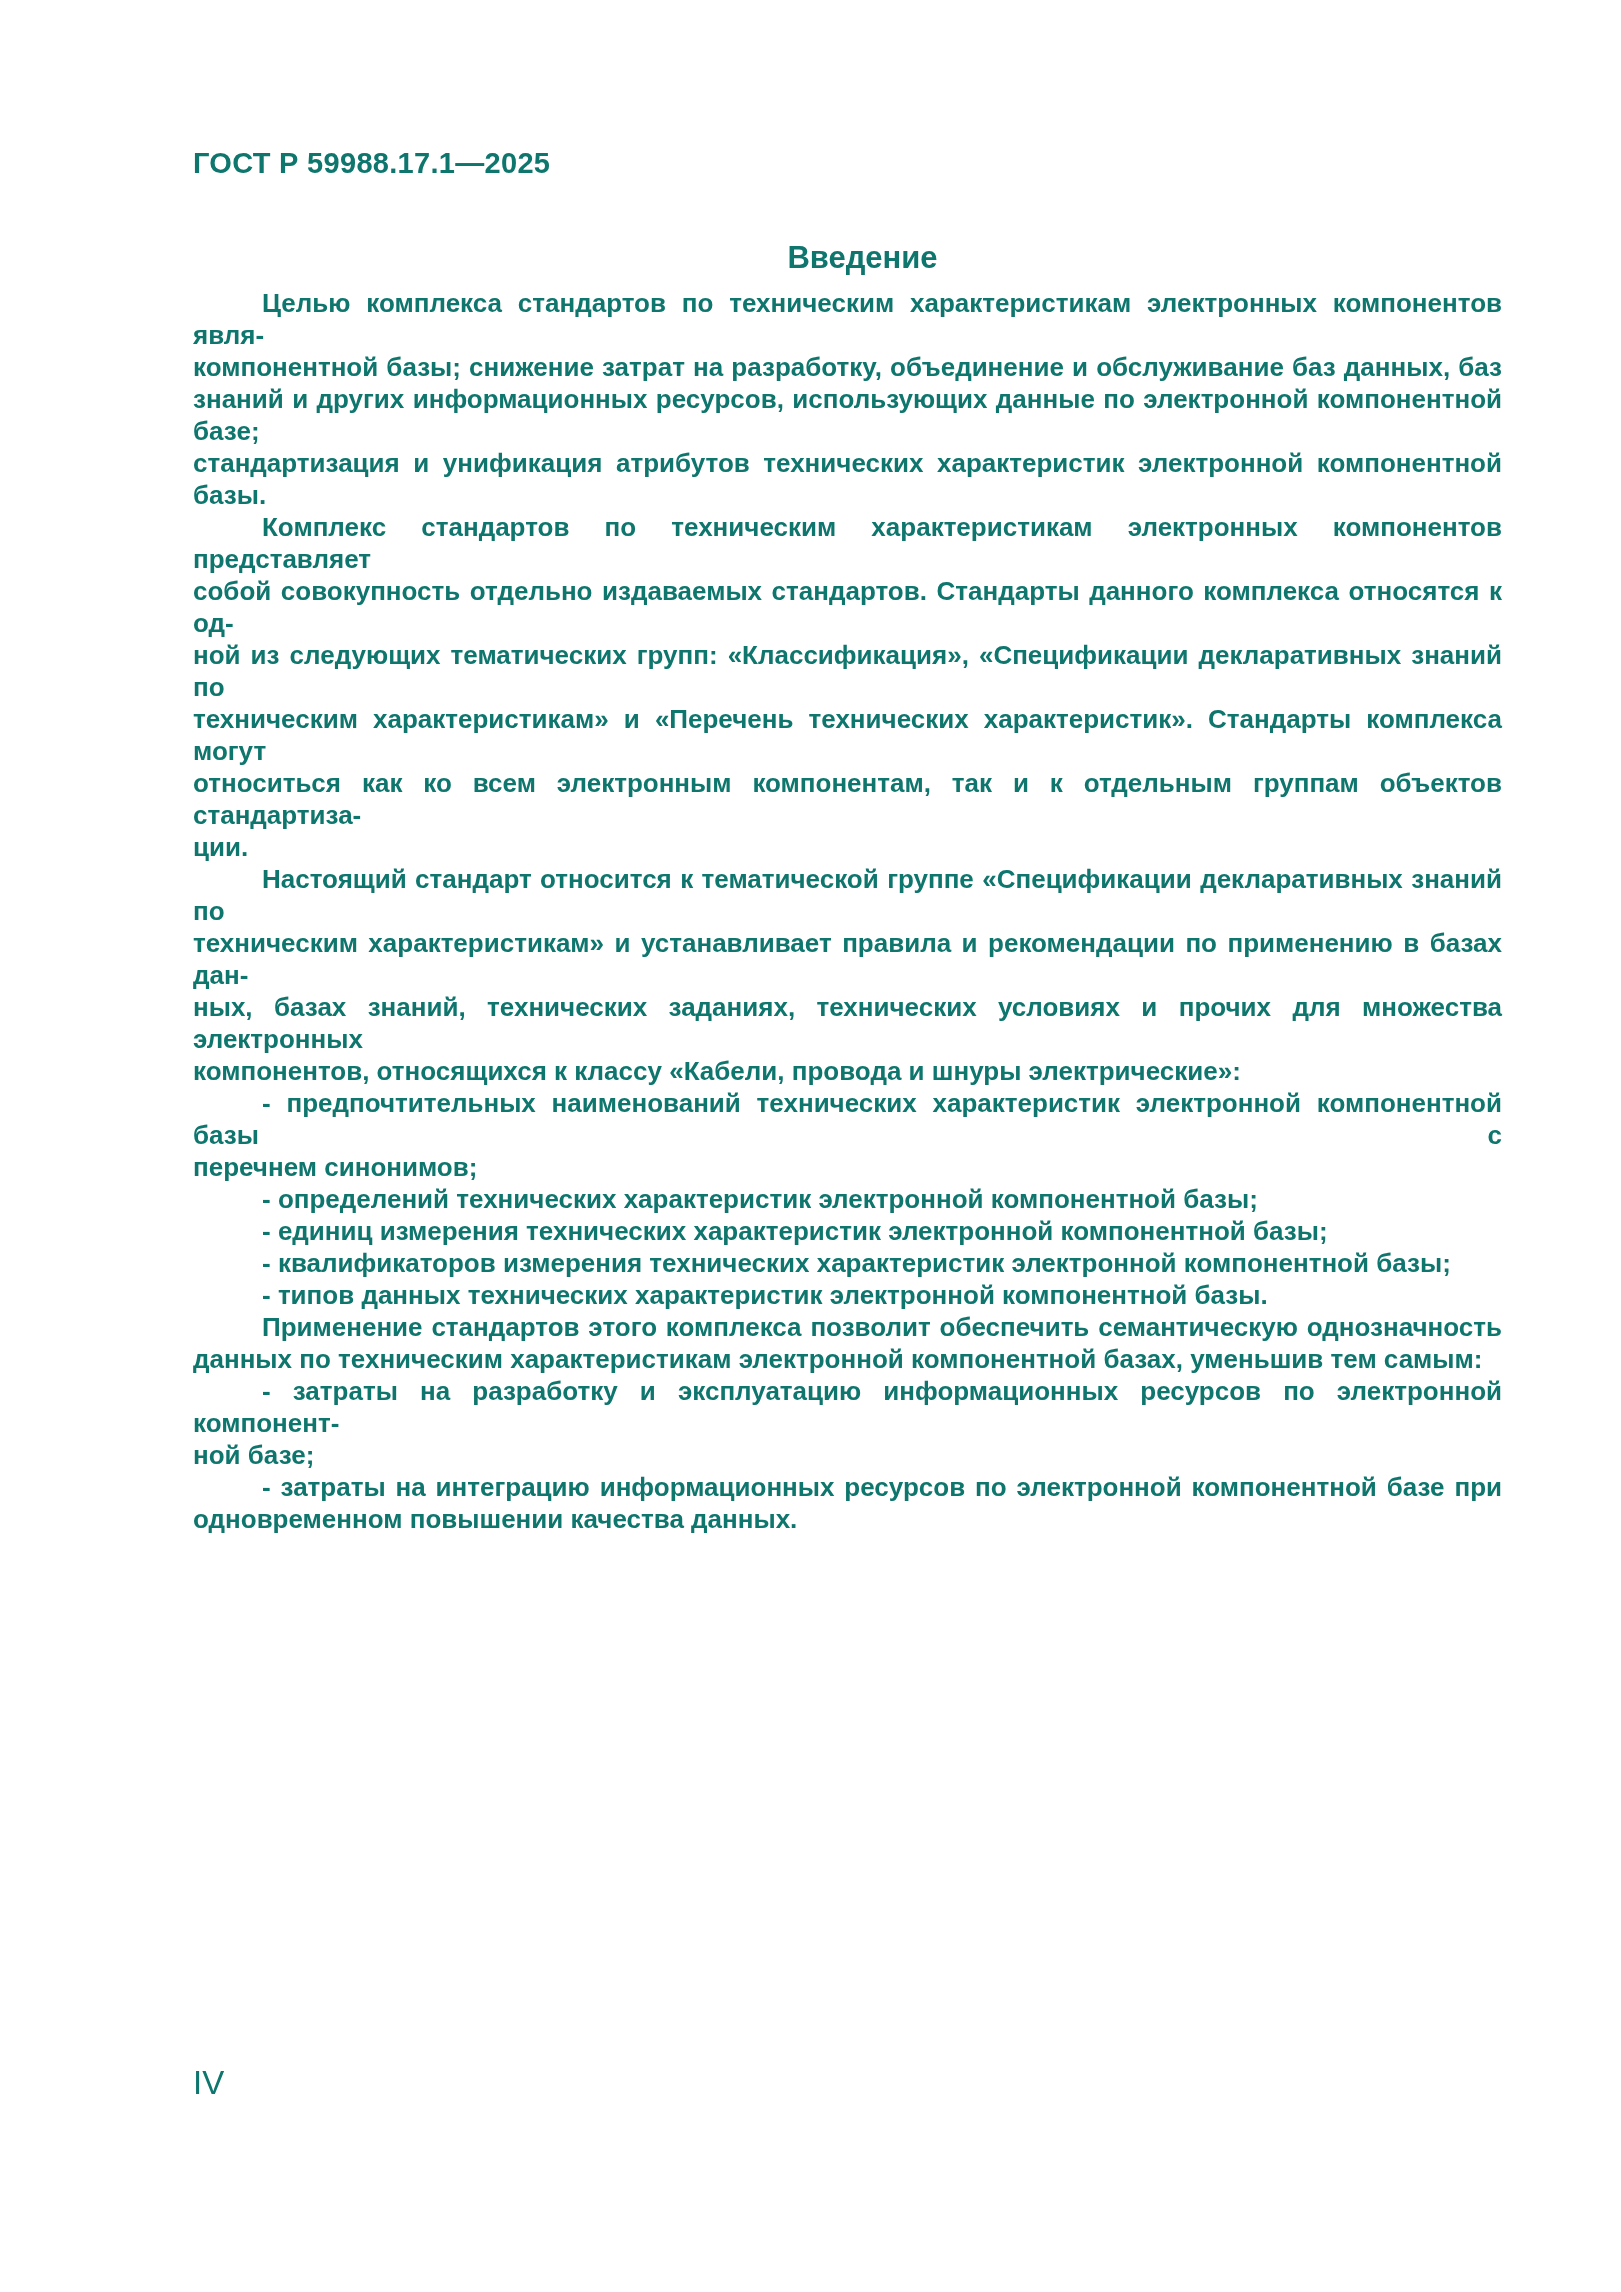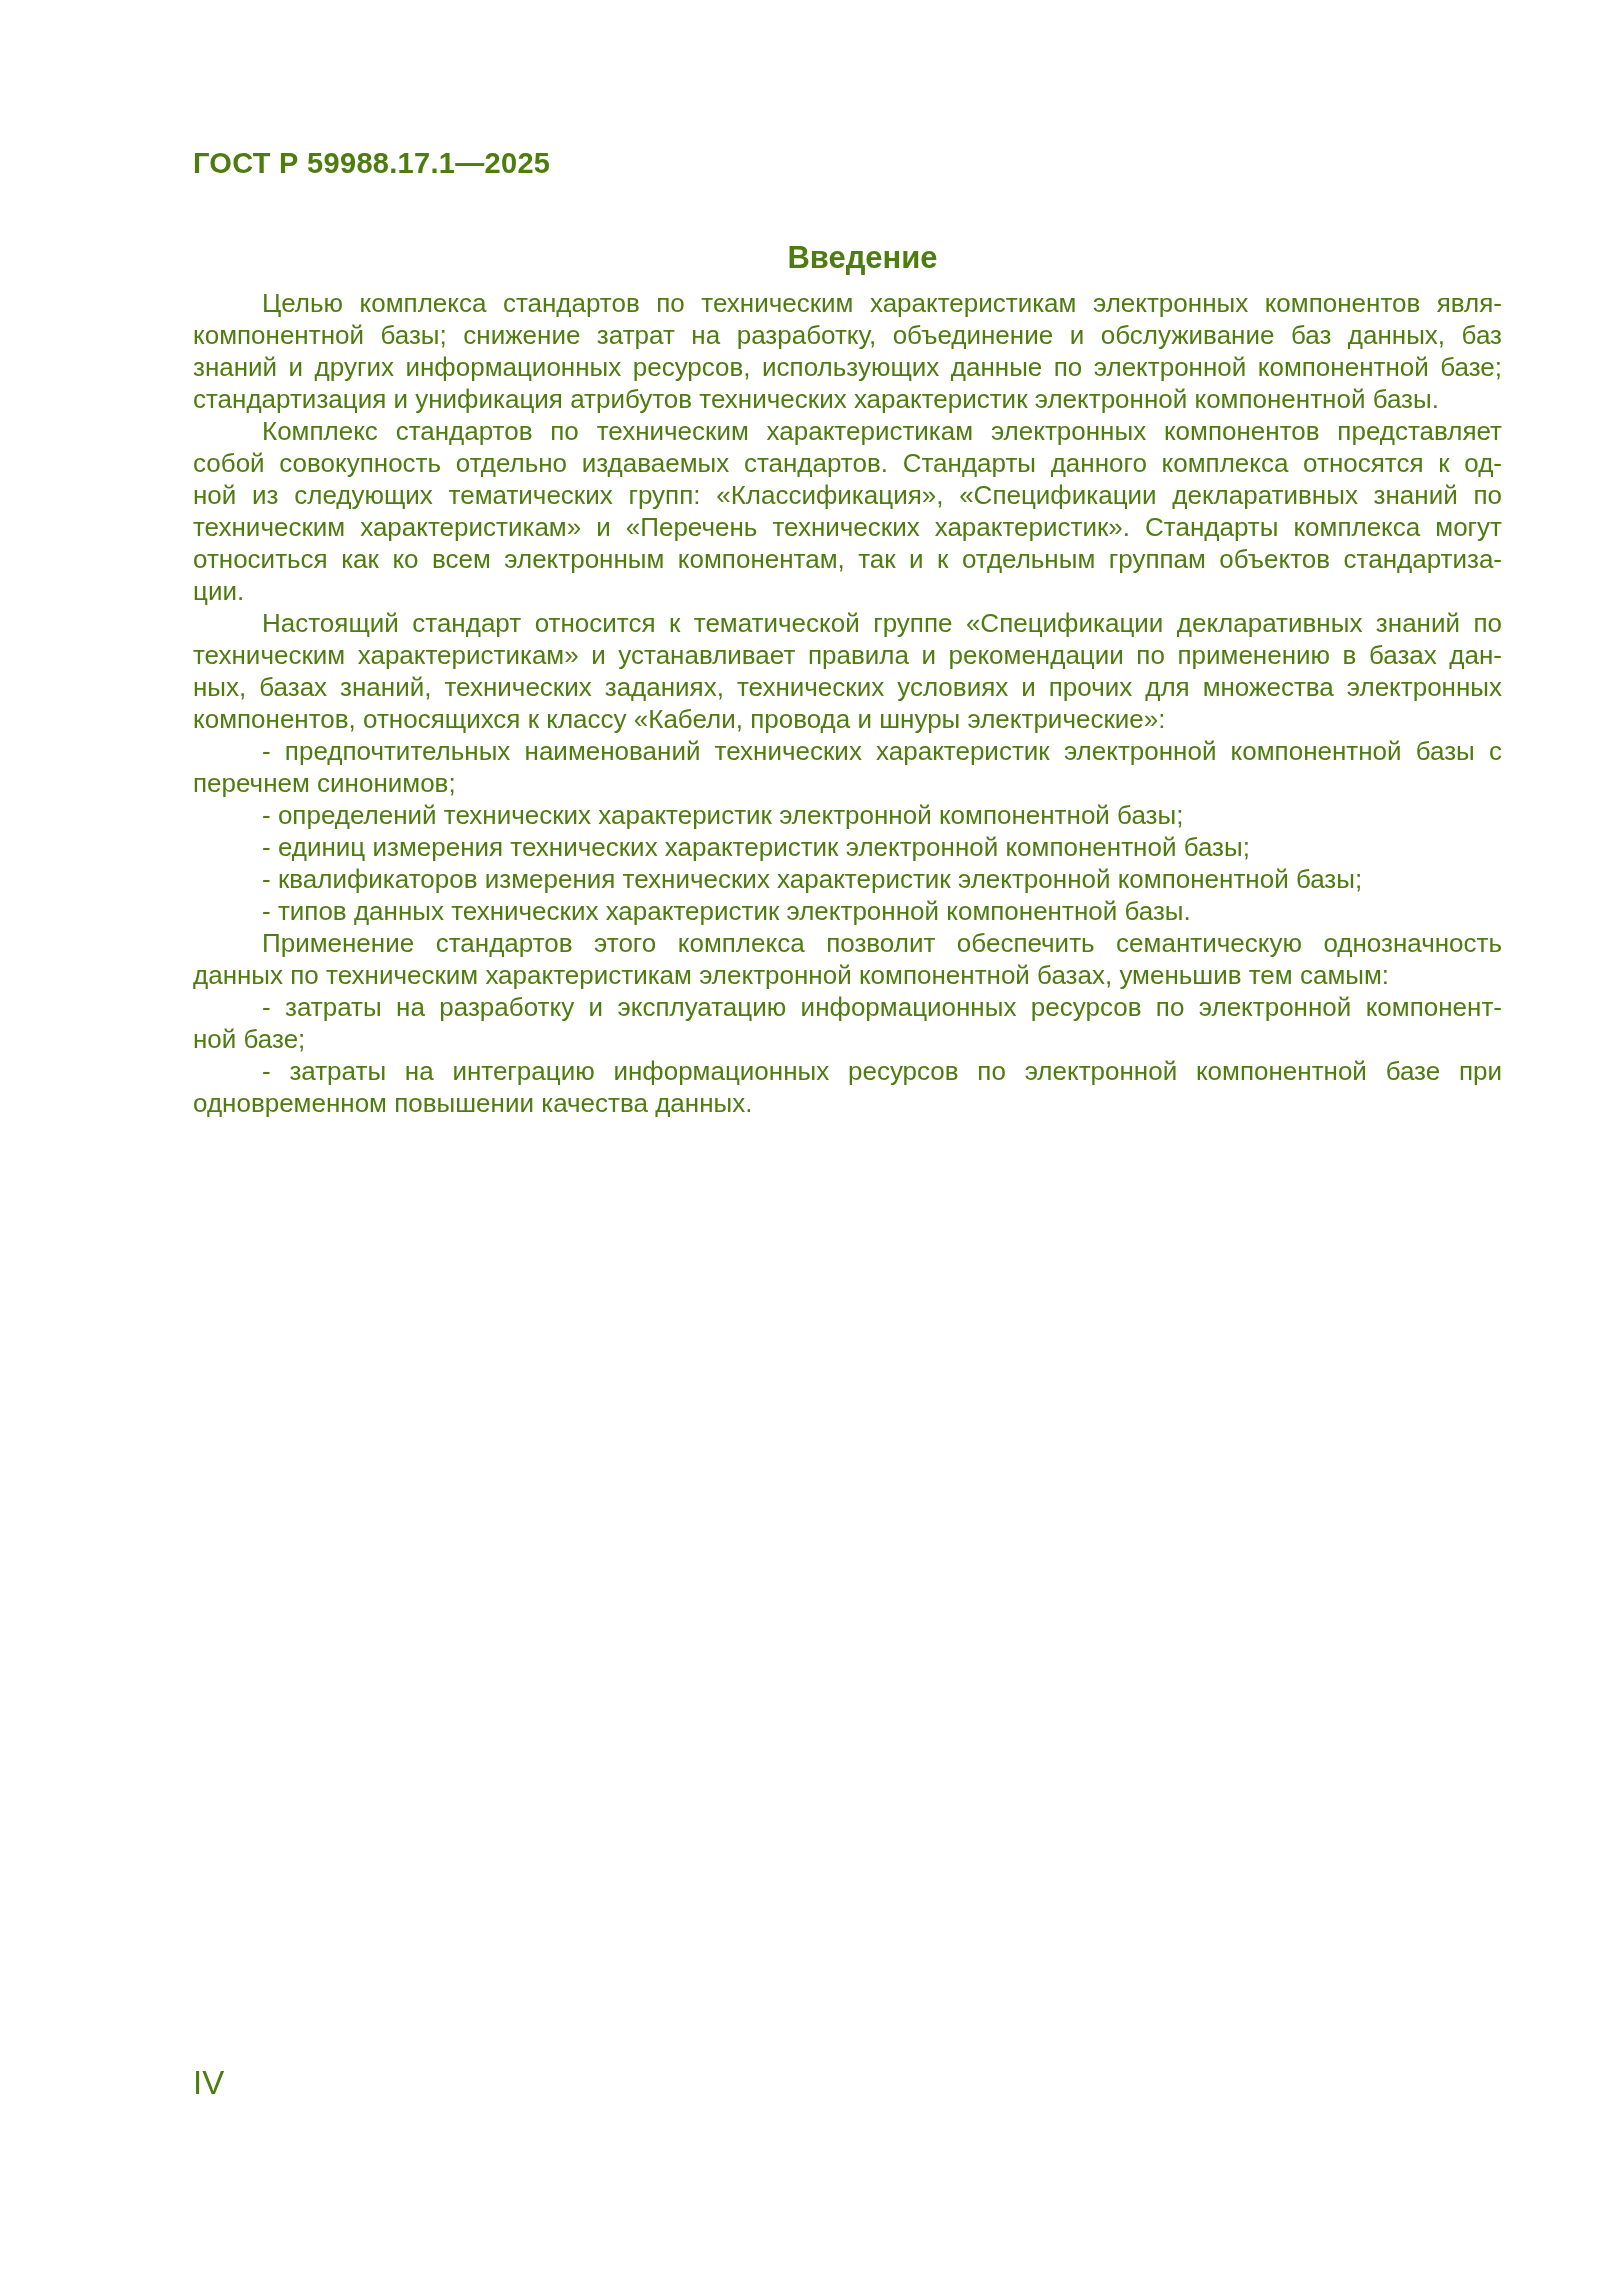--- a/index.html
+++ b/index.html
@@ -5,21 +5,21 @@
   html, body {
     margin: 0;
     padding: 0;
     background: #ffffff;
   }
   .page {
     position: relative;
     width: 1621px;
     height: 2293px;
     background: #ffffff;
-    color: #4d7c0f;
+    color: #0f766e;
     font-family: "Liberation Sans", sans-serif;
     overflow: hidden;
   }
   .doc-code {
     position: absolute;
     left: 193px;
     top: 147px;
     font-size: 29px;
     line-height: 33px;
     font-weight: bold;
@@ -41,20 +41,21 @@
     position: absolute;
     left: 193px;
     top: 287px;
     width: 1309px;
     font-size: 26px;
     line-height: 32px;
   }
   .line {
     text-align: justify;
     text-align-last: justify;
+    font-weight: bold;
   }
   .line.first {
     text-indent: 69px;
   }
   .line.last {
     text-align-last: left;
   }
   .page-number {
     position: absolute;
     left: 193px;

